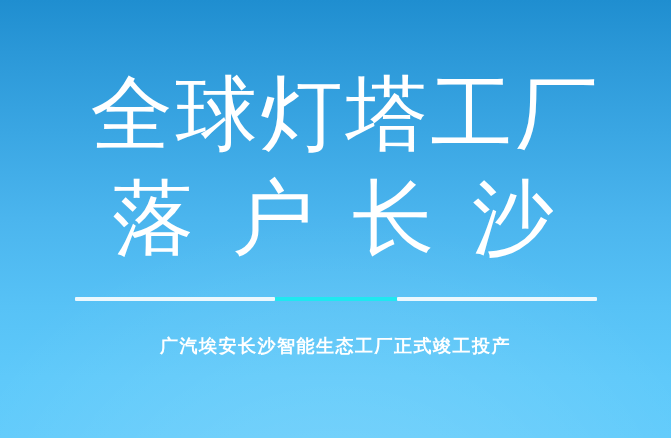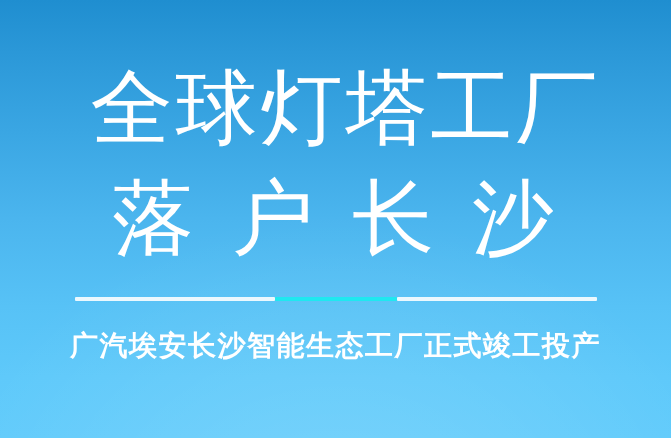--- a/index.html
+++ b/index.html
@@ -63,21 +63,20 @@
     font-size: 82px;
     line-height: 104px;
     letter-spacing: 2px;
     white-space: nowrap;
     text-rendering: geometricPrecision;
   }
 
   .headline-1 {
     letter-spacing: 3px;
     padding-left: 20px;
-    font-family: Liberation Mono, monospace;
   }
 
   .headline-2 {
     letter-spacing: 38px;
     padding-left: 33px;
   }
 
   .divider-wrap {
     position: relative;
     z-index: 2;
@@ -106,21 +105,21 @@
   .divider-right {
     flex: 1 1 auto;
     background: rgba(255,255,255,0.88);
   }
 
   .subtitle {
     position: relative;
     z-index: 2;
     margin-top: 26px;
     color: #ffffff;
-    font-size: 28px;
+    font-size: 18px;
     font-weight: 700;
     letter-spacing: 1.5px;
     line-height: 38px;
     white-space: nowrap;
     text-align: right;
   }
 </style>
 </head>
 <body>
 

